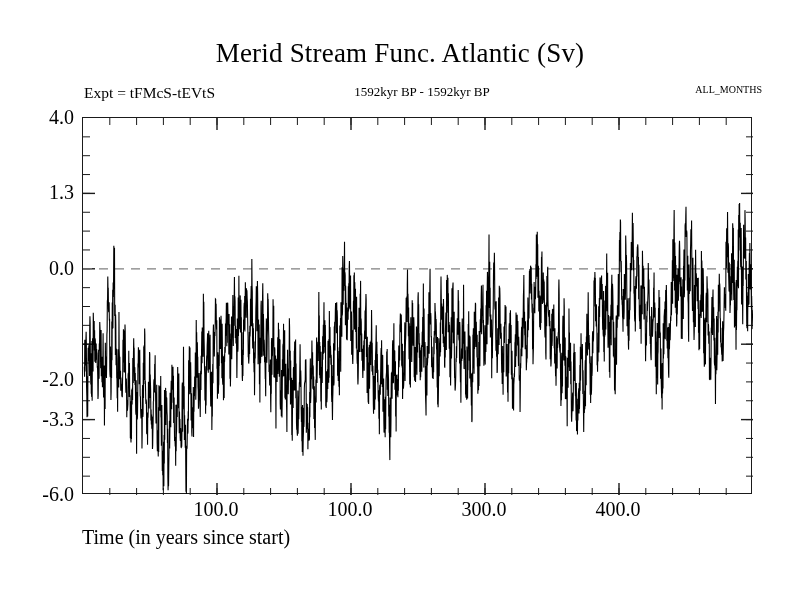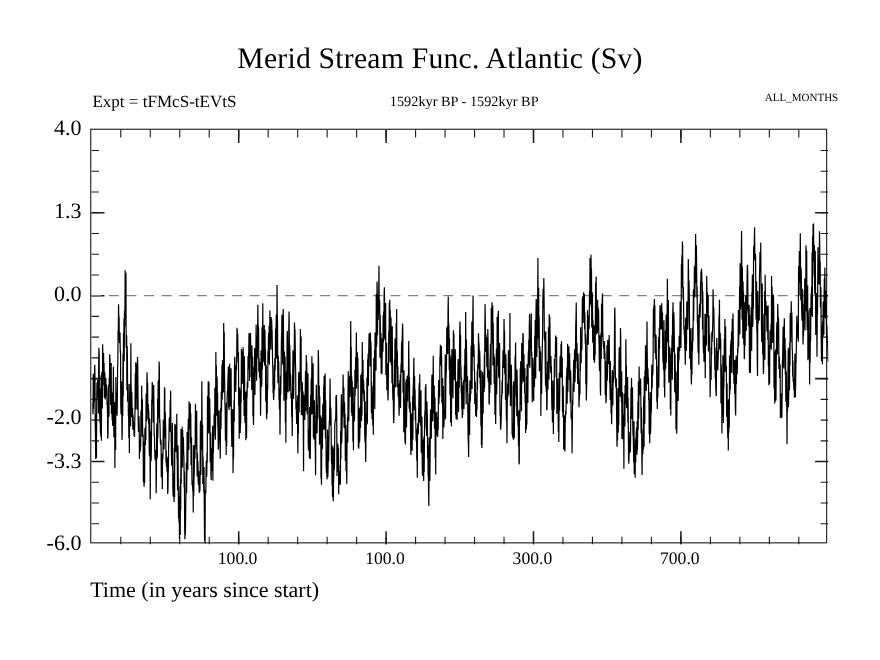--- a/index.html
+++ b/index.html
@@ -100,21 +100,21 @@
     top: 500px;
     width: 670px;
     height: 24px;
   }
   .xlabel {
     position: absolute;
     top: 0;
     width: 90px;
     margin-left: -45px;
     text-align: center;
-    font-size: 16px;
+    font-size: 20px;
     line-height: 18px;
     white-space: nowrap;
   }
   .axis-title-x {
     position: absolute;
     left: 82px;
     top: 526px;
     width: 670px;
     font-size: 20px;
     white-space: nowrap;
@@ -251,18 +251,18 @@
       <div class="ylabel" style="top: 67.4px;">1.3</div>
       <div class="ylabel" style="top: 142.8px;">0.0</div>
       <div class="ylabel" style="top: 218.2px; margin-top: 36px;">-2.0</div>
       <div class="ylabel" style="top: 293.6px;">-3.3</div>
       <div class="ylabel" style="top: 369px;">-6.0</div>
     </div>
   <div id="x-labels">
       <div class="xlabel" style="left: 134px;">100.0</div>
       <div class="xlabel" style="left: 268px;">100.0</div>
       <div class="xlabel" style="left: 402px;">300.0</div>
-      <div class="xlabel" style="left: 536px;">700.0</div>
+      <div class="xlabel" style="left: 536px;">400.0</div>
     </div>
 
   <div class="axis-title-x">Time (in years since start)</div>
 
 </div>
 
 </body></html>

